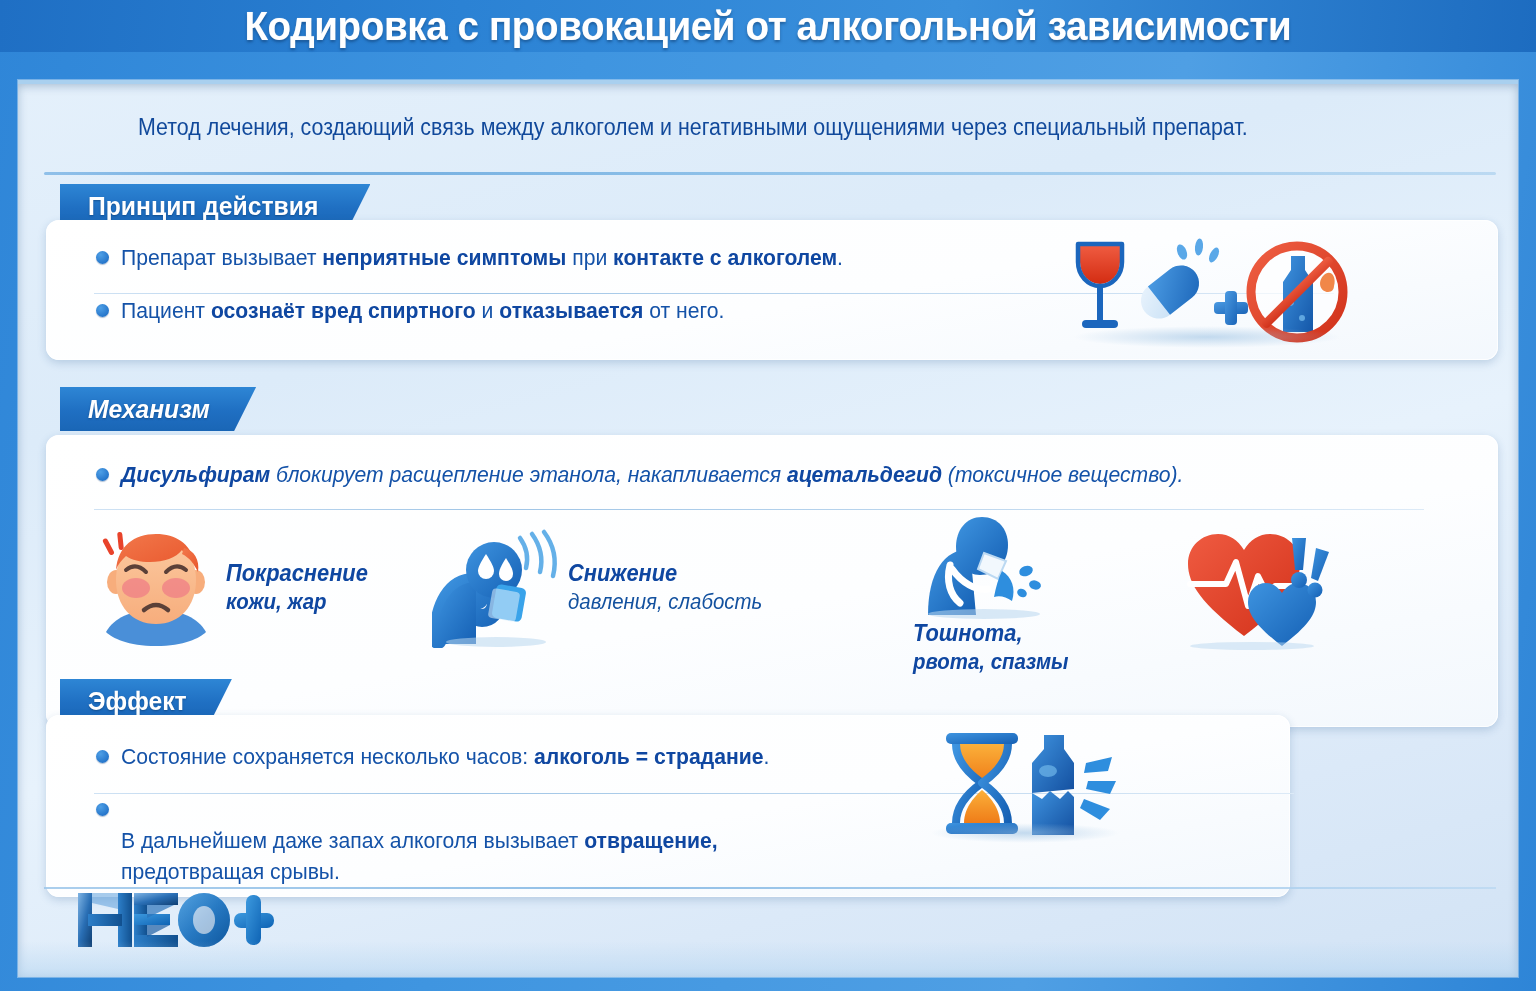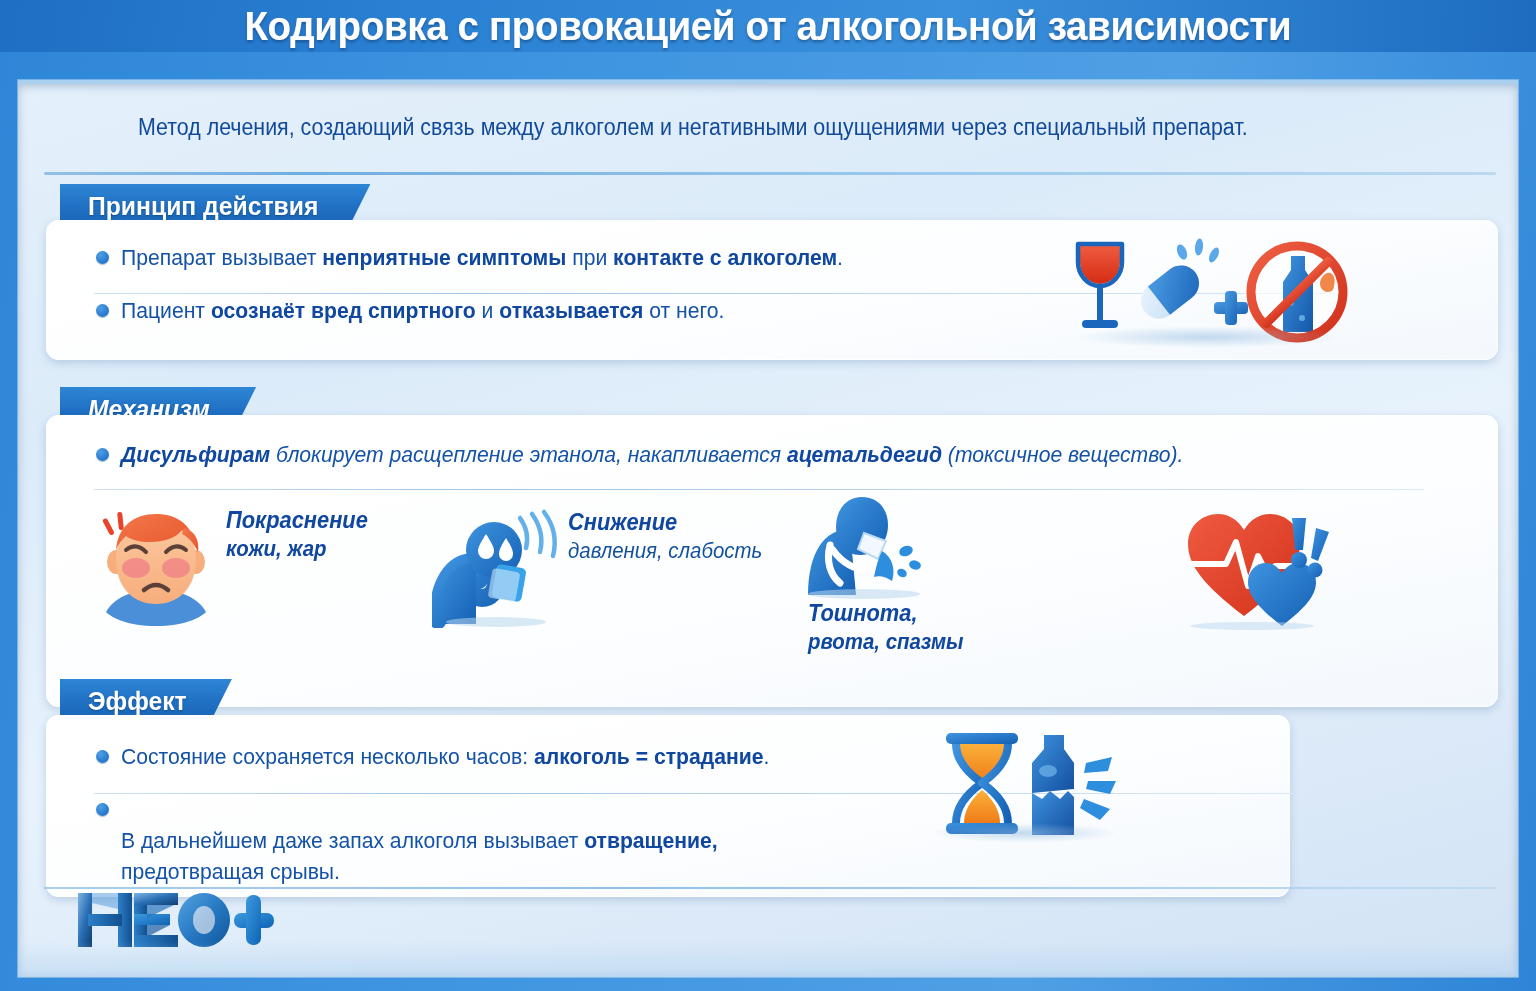--- a/index.html
+++ b/index.html
@@ -87,21 +87,21 @@
     color:#1452a8;font-size:22.5px;line-height:31px;font-weight:400;
     transform:scaleX(0.94);transform-origin:left top;
   }
   .btext b{color:#0f47a1;font-weight:bold;}
   .rowline{
     position:absolute;height:1px;
     background:linear-gradient(90deg,#cfe2f4 0%,#9ec4e6 30%,#dceaf7 100%);
   }
   
   .symptoms{position:absolute;display:flex;align-items:center;}
-  .sym{display:flex;align-items:flex-start;}
+  .sym{display:flex;align-items:center;}
   .sym-txt{margin-left:6px;}
   .sym-l1{color:#0f47a1;font-size:23px;font-weight:bold;line-height:29px;transform:scaleX(.95);transform-origin:left;}
   .sym-l2{color:#13519f;font-size:21.5px;line-height:29px;transform:scaleX(.95);transform-origin:left;}
   .sym-l2.b{font-weight:bold;color:#0f47a1;}
   
   .logo{position:absolute;left:56px;bottom:26px;display:flex;align-items:center;}
   .logo svg{display:block;}
   .shadow-ellipse{
     position:absolute;border-radius:50%;
     background:radial-gradient(ellipse at center,rgba(150,190,225,.55),rgba(150,190,225,0) 70%);
@@ -205,21 +205,21 @@
             </g>
           </svg>
         </div>
       </div>
     </div>
 
     <div class="section" style="left:28px;top:303px;width:1452px;font-style:italic;">
       <div class="banner" style="margin-left:14px;">
         <span>Механизм</span>
       </div>
-      <div class="card" style="left:0;top:28px;width:1452px;height:292px;">
+      <div class="card" style="left:0;top:48px;width:1452px;height:292px;">
 
         <div class="bullet-row" style="margin:24px 0 0 50px;">
           <div class="dot"></div>
           <div class="btext">
             <b>Дисульфирам</b><span> блокирует расщепление этанола, накапливается </span><b>ацетальдегид</b><span> (токсичное вещество).</span>
           </div>
         </div>
 
         <div class="rowline" style="left:48px;top:74px;width:1330px;"></div>
 

